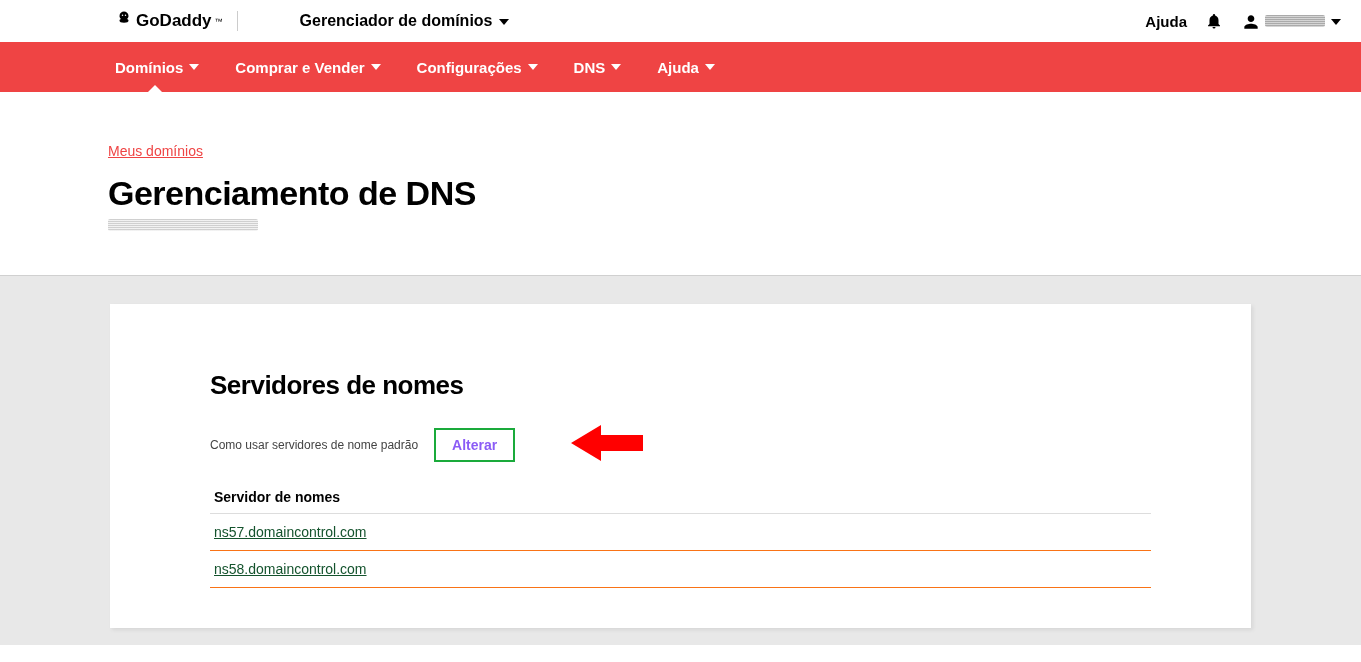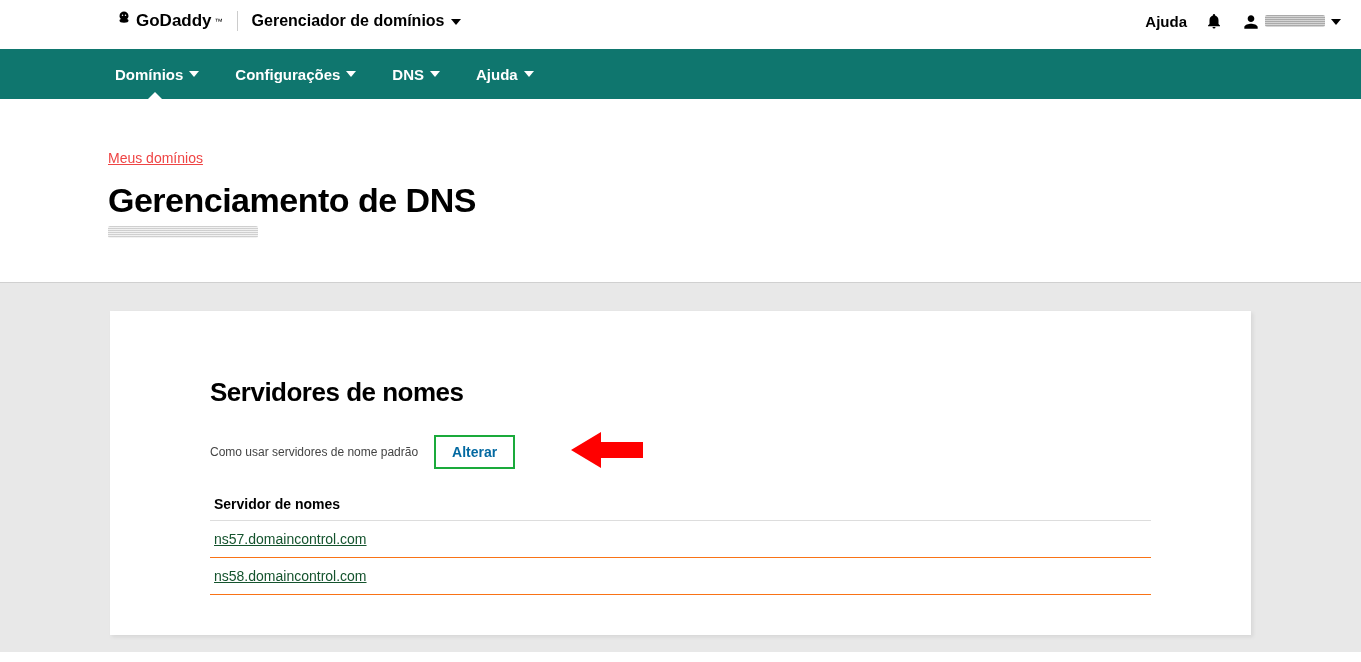--- a/index.html
+++ b/index.html
@@ -44,20 +44,21 @@
       height: 20px;
       background: #ccc;
     }
     .header-dropdown {
       display: flex;
       align-items: center;
       gap: 6px;
       font-weight: 700;
       font-size: 16px;
       cursor: pointer;
+      margin-left: 48px;
     }
     .chevron-down {
       display: inline-block;
       width: 0;
       height: 0;
       border-left: 5px solid transparent;
       border-right: 5px solid transparent;
       border-top: 6px solid #000;
       position: relative;
       top: 1px;
@@ -96,27 +97,26 @@
         #555 1px,
         #aaa 1px,
         #aaa 2px
       );
       border-radius: 2px;
       opacity: 0.5;
     }
     
     
     .nav-bar {
-      background: #0f766e;
+      background: #ef4444;
       height: 50px;
       display: flex;
       align-items: center;
       padding-left: 115px;
       position: relative;
-      margin-top: 7px;
     }
     .nav-item {
       color: #fff;
       font-weight: 700;
       font-size: 15px;
       display: flex;
       align-items: center;
       gap: 6px;
       padding: 0 18px;
       height: 100%;
@@ -201,21 +201,21 @@
       align-items: center;
       gap: 16px;
       margin-top: 22px;
     }
     .section-desc {
       font-size: 12px;
       color: #444;
     }
     .alterar-button {
       border: 2px solid #1aaa3b;
-      color: #0369a1;
+      color: #8b5cf6;
       background: #fff;
       font-weight: 700;
       font-size: 14px;
       padding: 7px 16px;
       cursor: pointer;
     }
     .red-arrow {
       margin-left: 40px;
       position: relative;
     }
@@ -274,20 +274,24 @@
     </div>
   </div>
 </div>
 
 <div class="nav-bar">
   <div class="nav-item active">
     <span>Domínios</span>
     <span class="chevron-down-white"></span>
   </div>
   <div class="nav-item">
+    <span>Comprar e Vender</span>
+    <span class="chevron-down-white"></span>
+  </div>
+  <div class="nav-item">
     <span>Configurações</span>
     <span class="chevron-down-white"></span>
   </div>
   <div class="nav-item">
     <span>DNS</span>
     <span class="chevron-down-white"></span>
   </div>
   <div class="nav-item">
     <span>Ajuda</span>
     <span class="chevron-down-white"></span>

